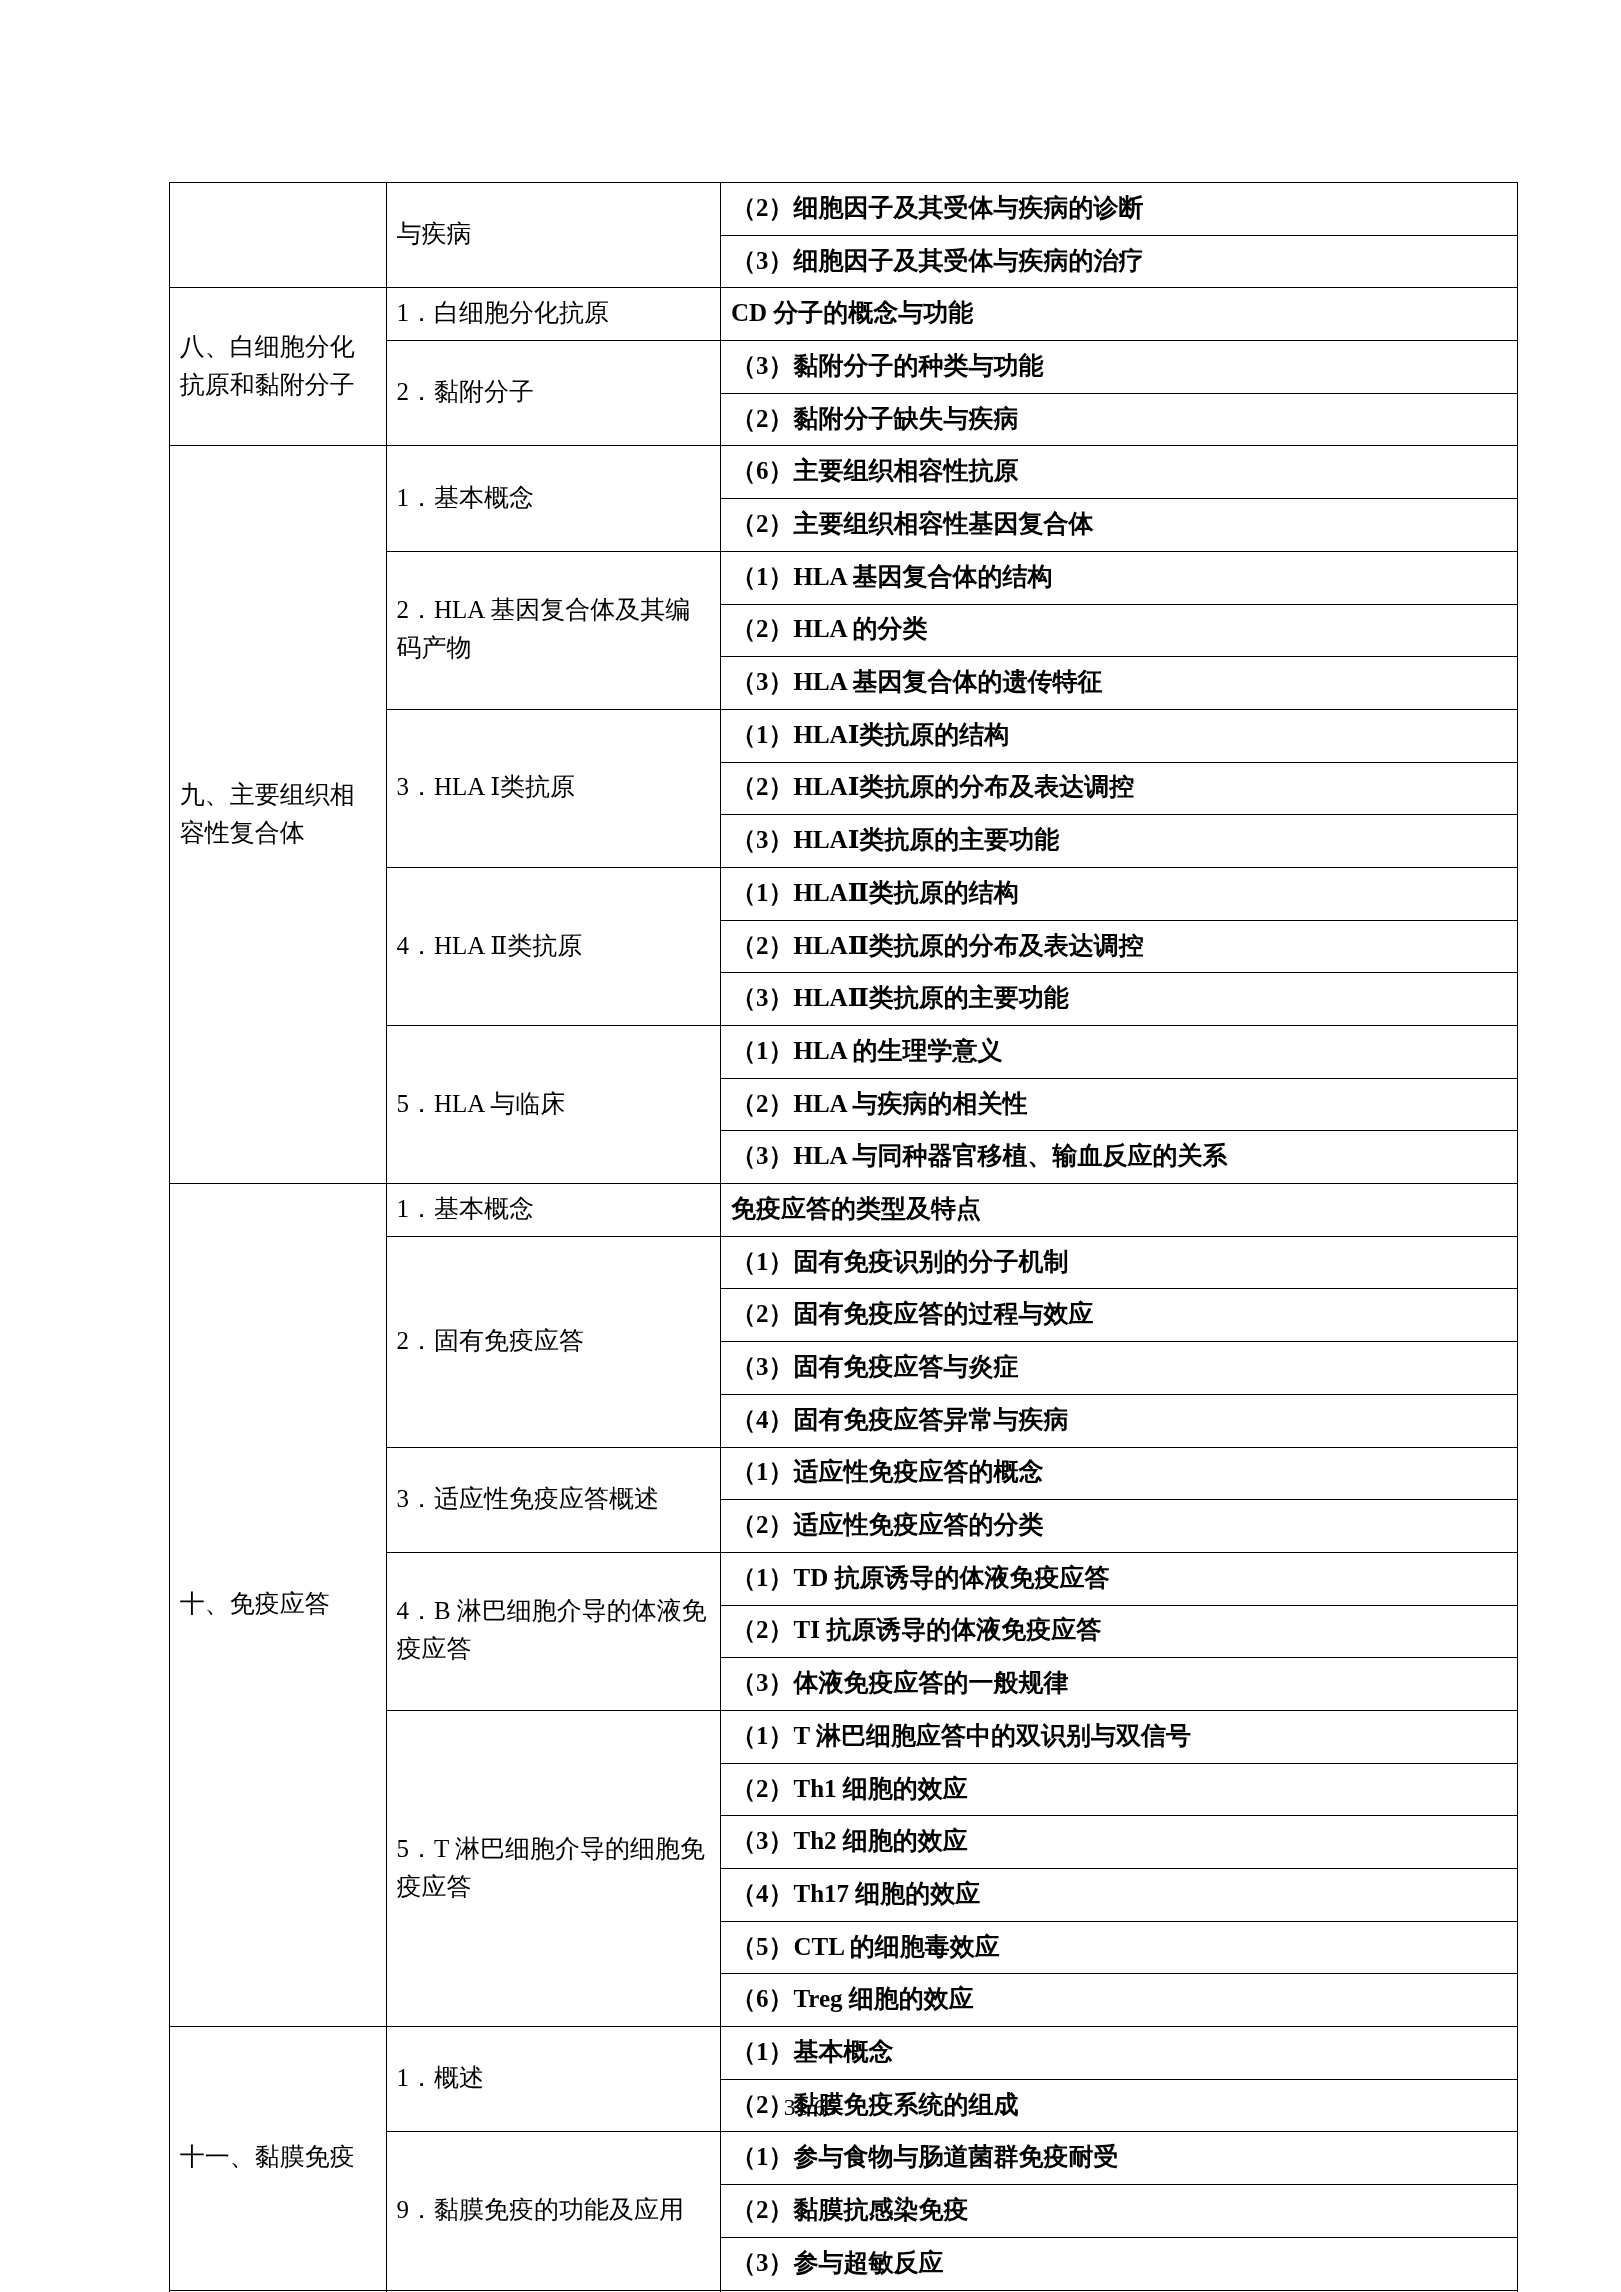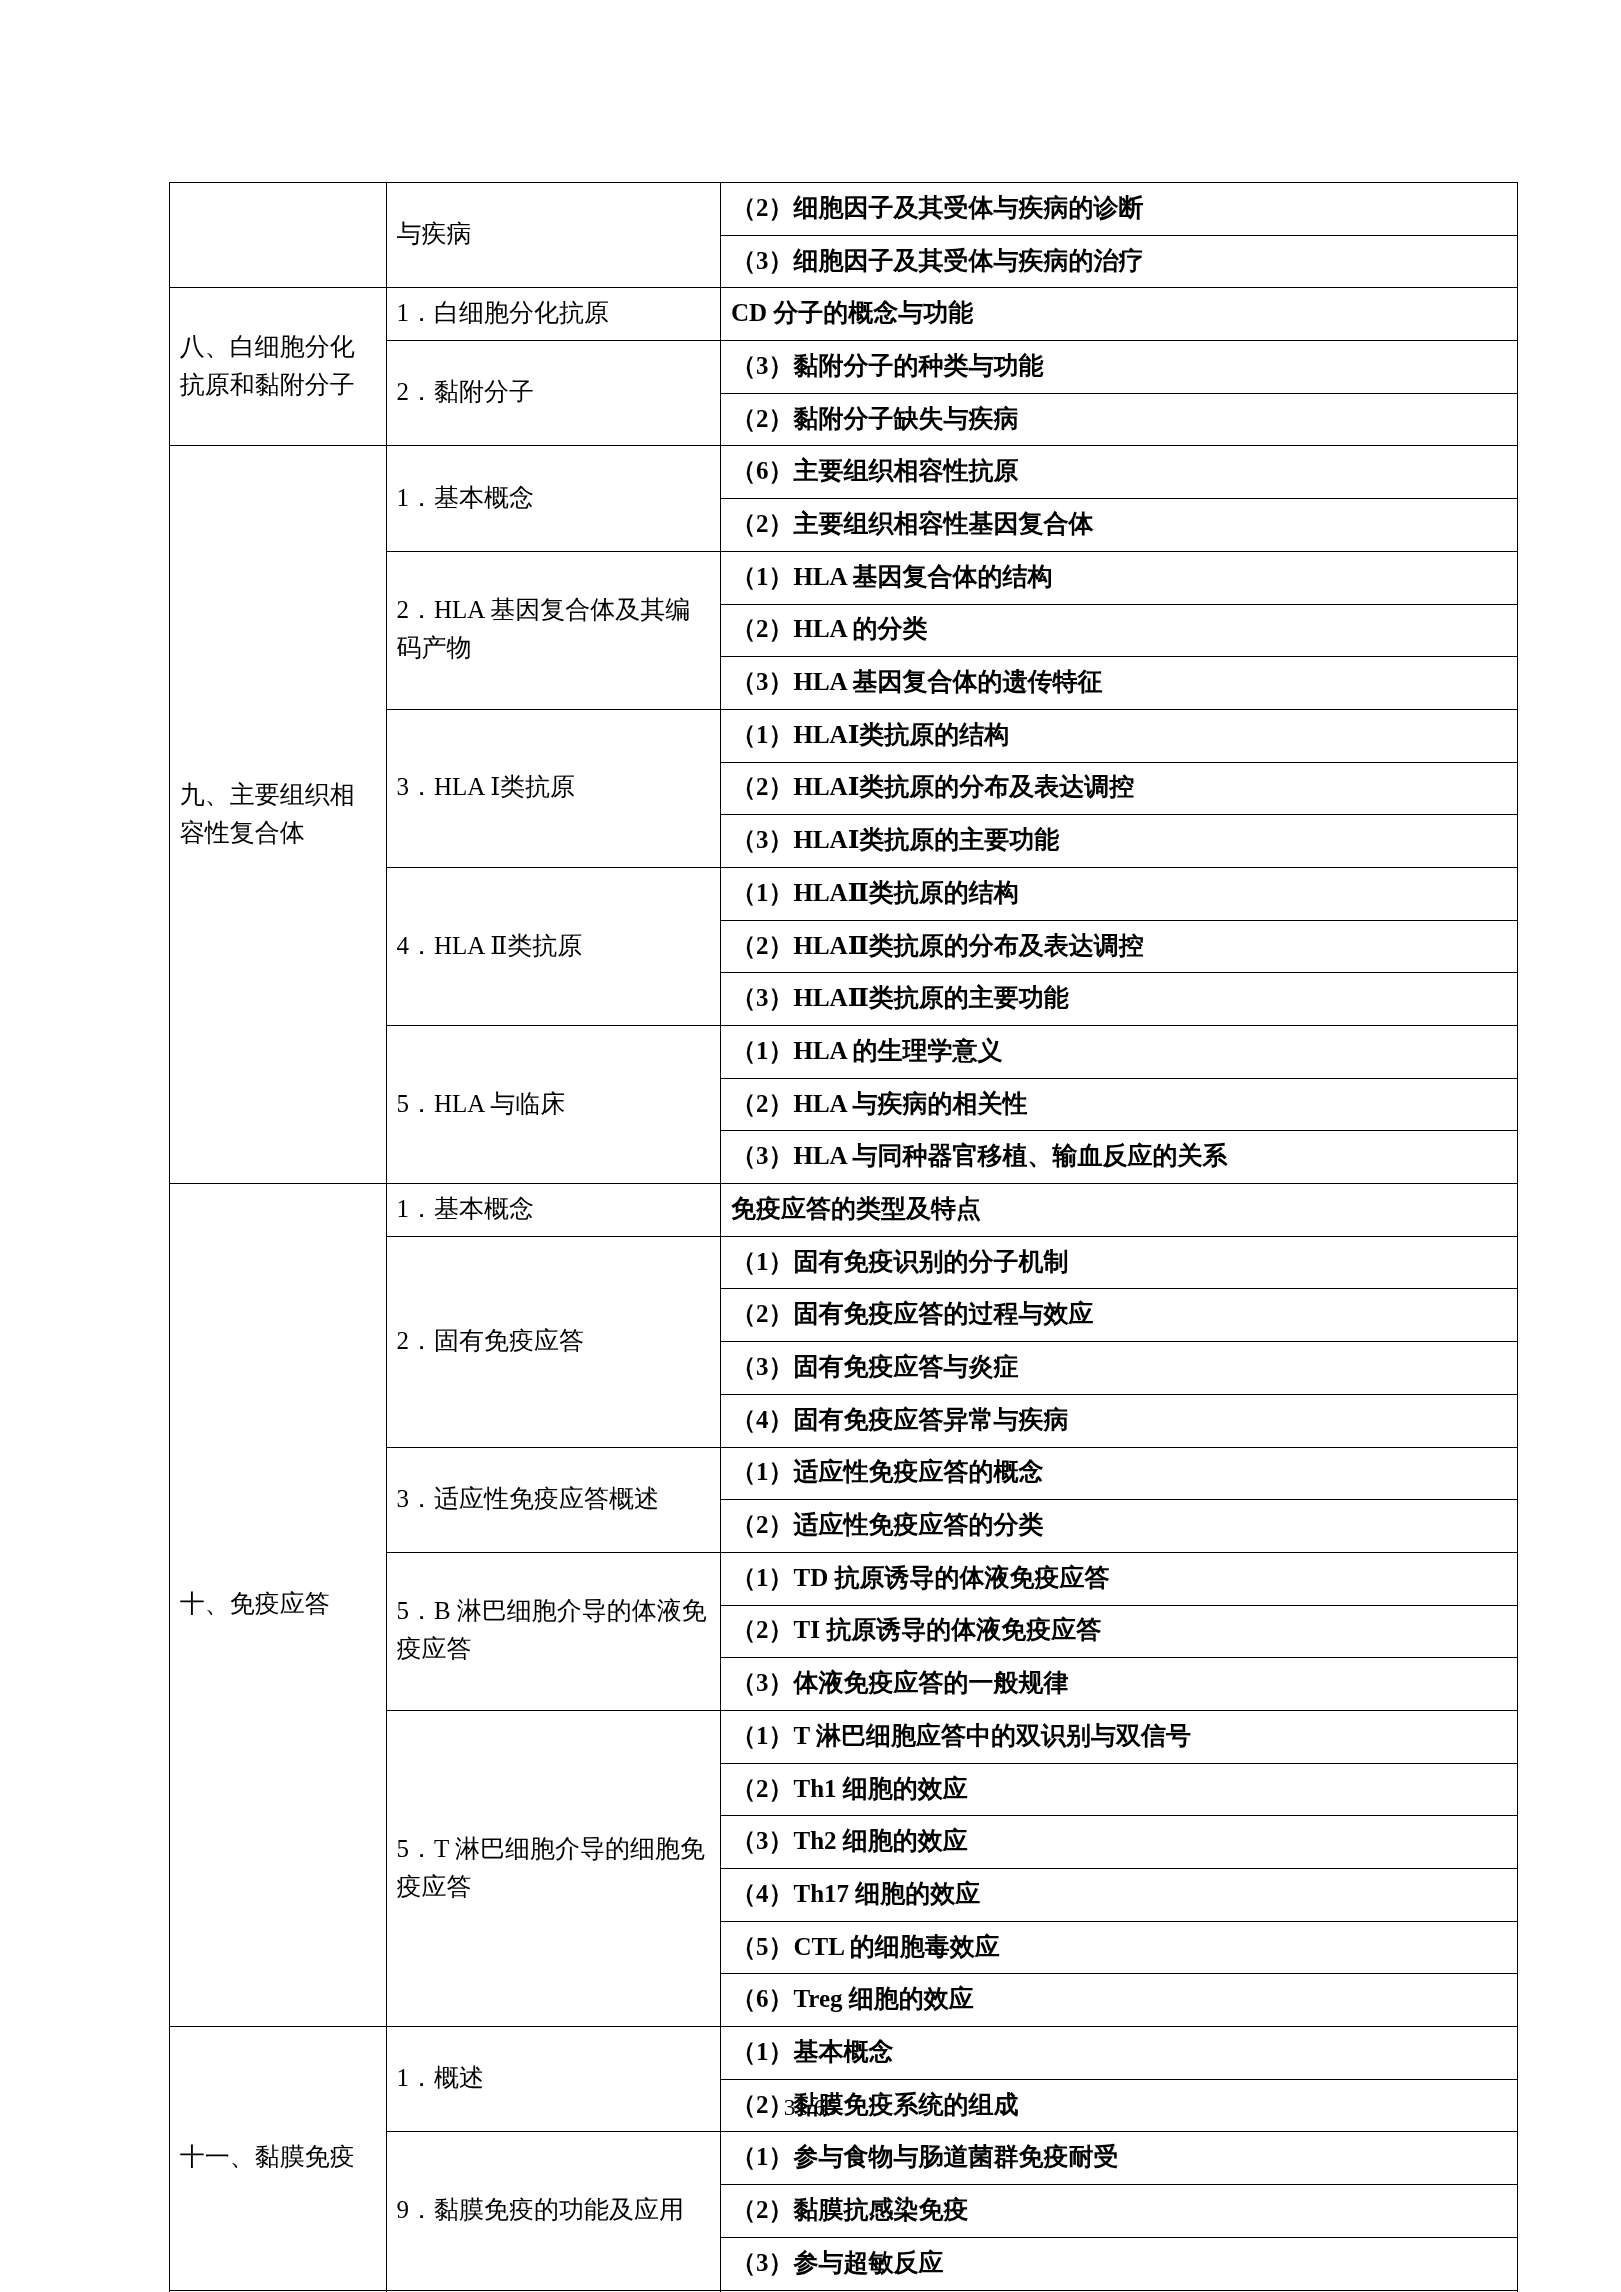--- a/index.html
+++ b/index.html
@@ -246,21 +246,21 @@
               <span class="cell-inner">（1）适应性免疫应答的概念</span>
             </td>
           </tr>
           <tr>
             <td class="col-c">
               <span class="cell-inner">（2）适应性免疫应答的分类</span>
             </td>
           </tr>
           <tr>
             <td class="col-b" rowspan="3">
-              <span class="cell-inner">5．B 淋巴细胞介导的体液免疫应答</span>
+              <span class="cell-inner">4．B 淋巴细胞介导的体液免疫应答</span>
             </td>
             <td class="col-c">
               <span class="cell-inner">（1）TD 抗原诱导的体液免疫应答</span>
             </td>
           </tr>
           <tr>
             <td class="col-c">
               <span class="cell-inner">（2）TI 抗原诱导的体液免疫应答</span>
             </td>
           </tr>

